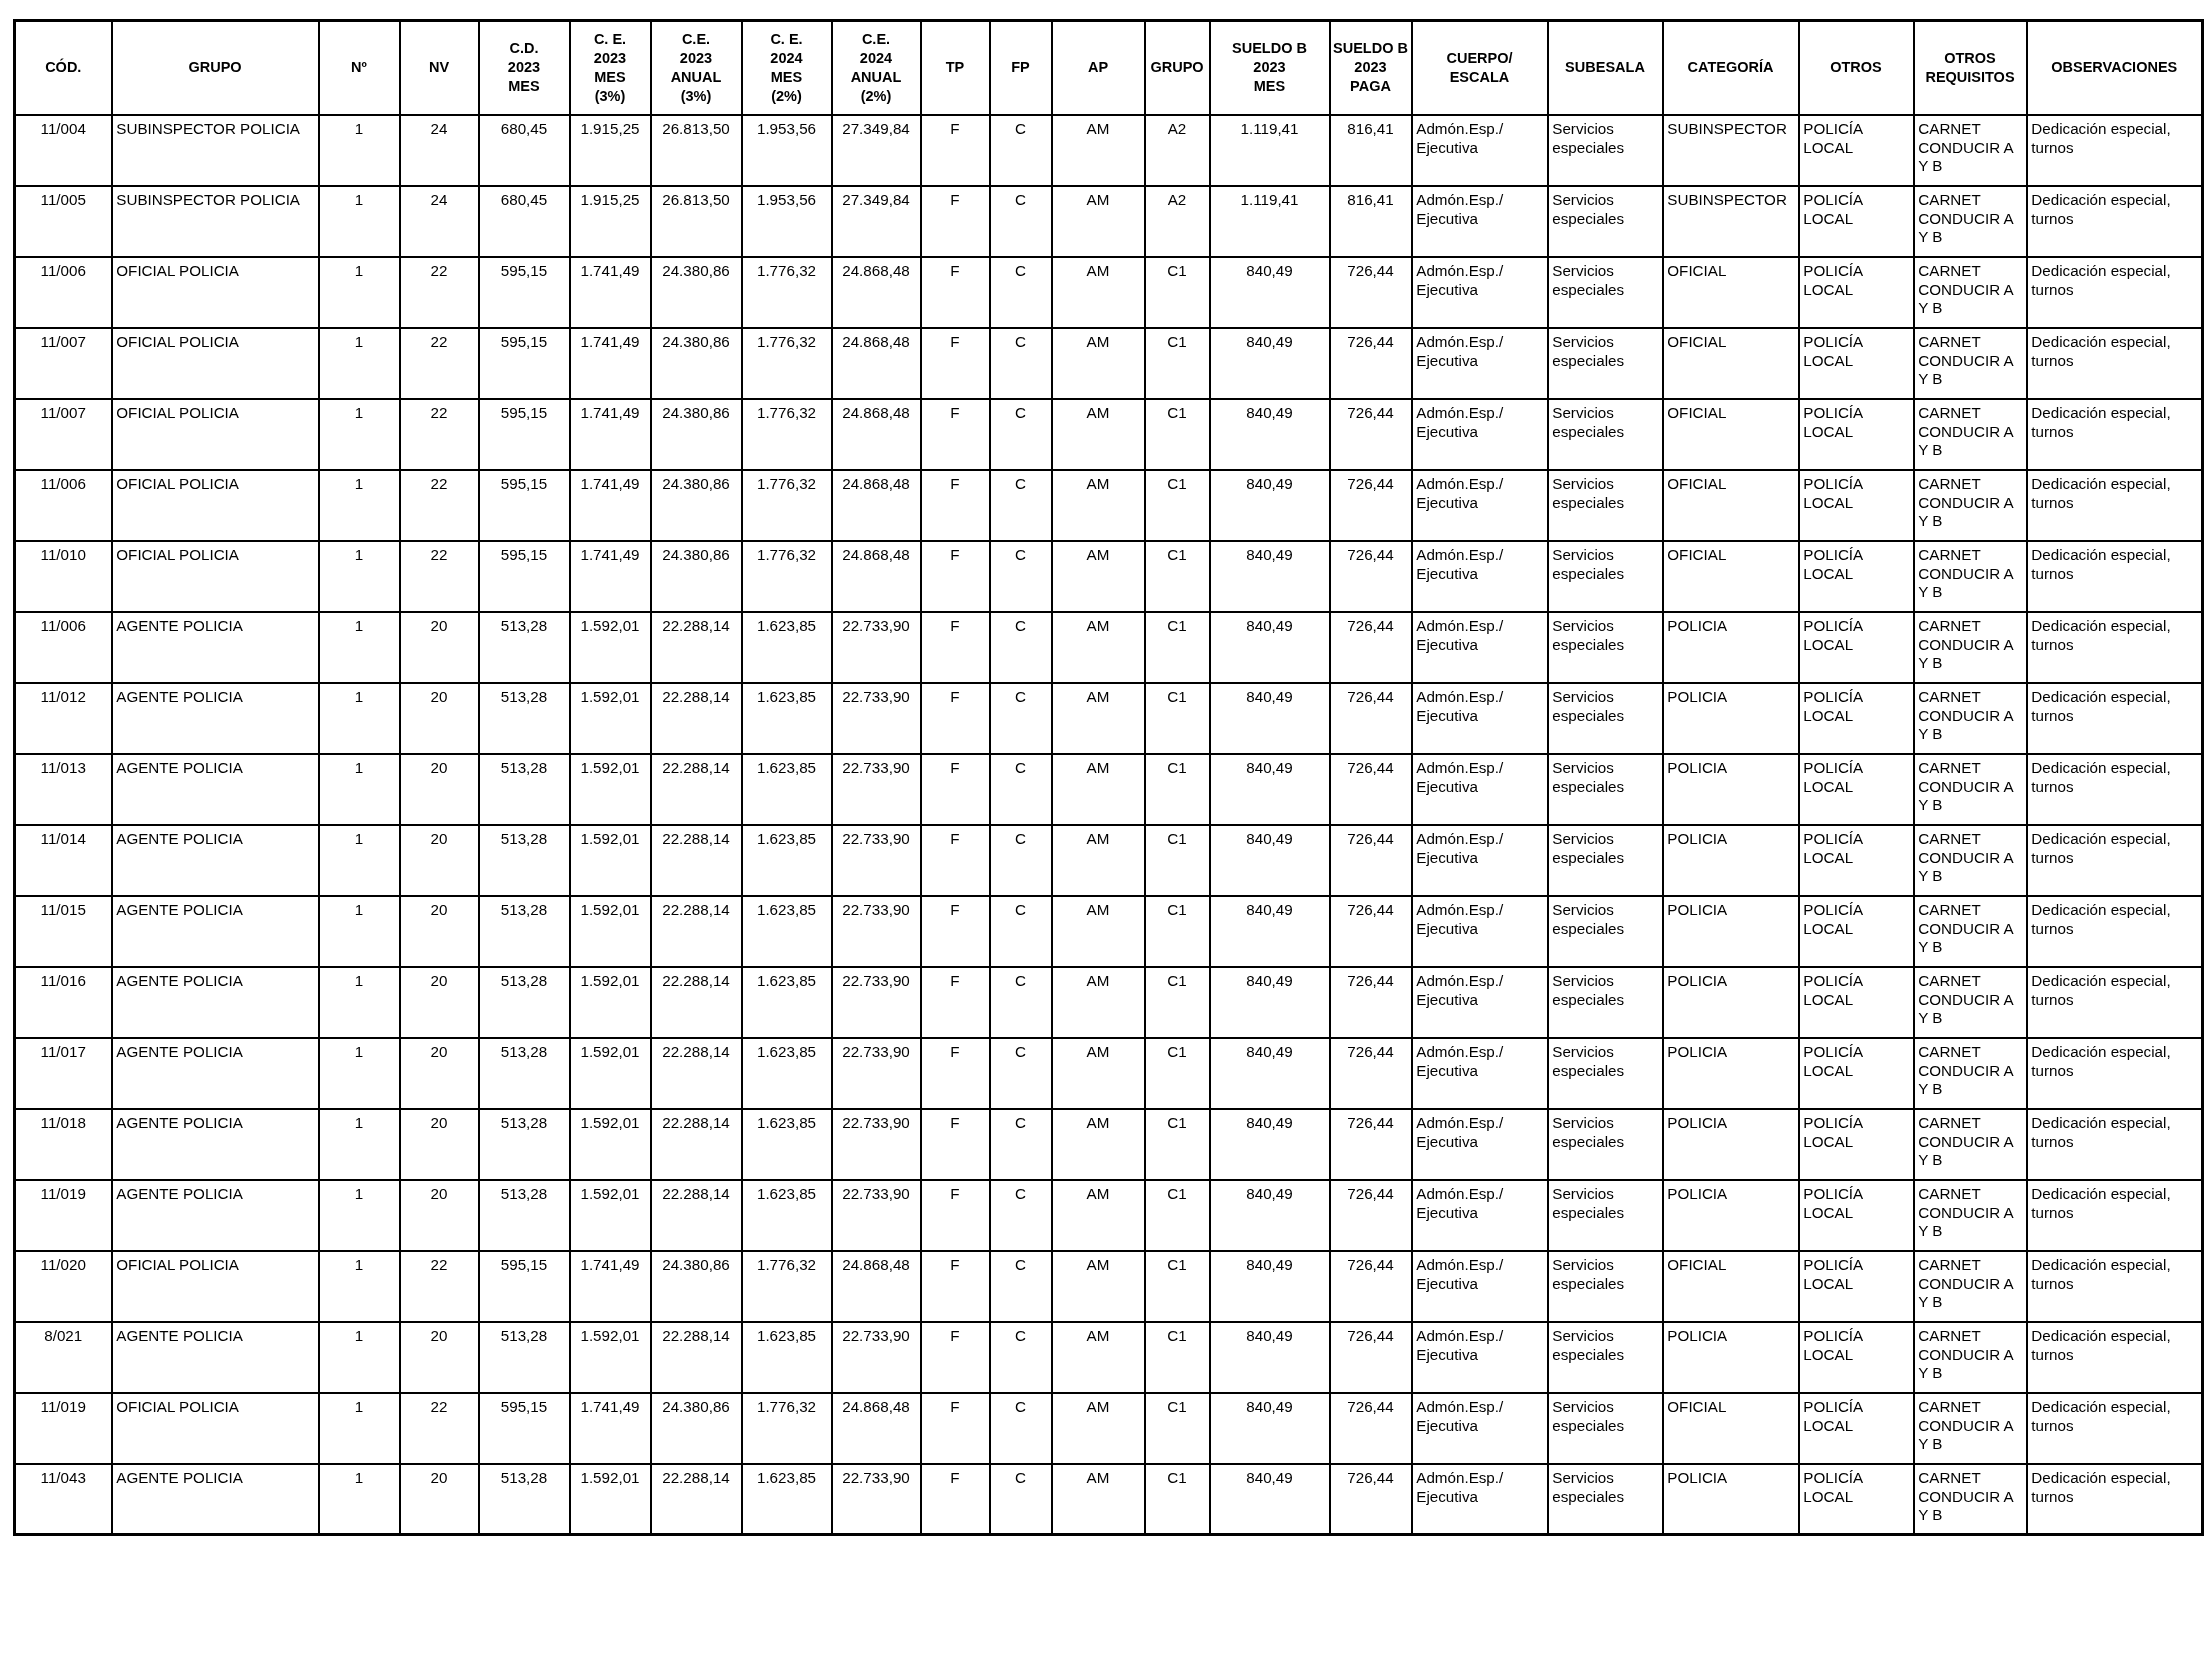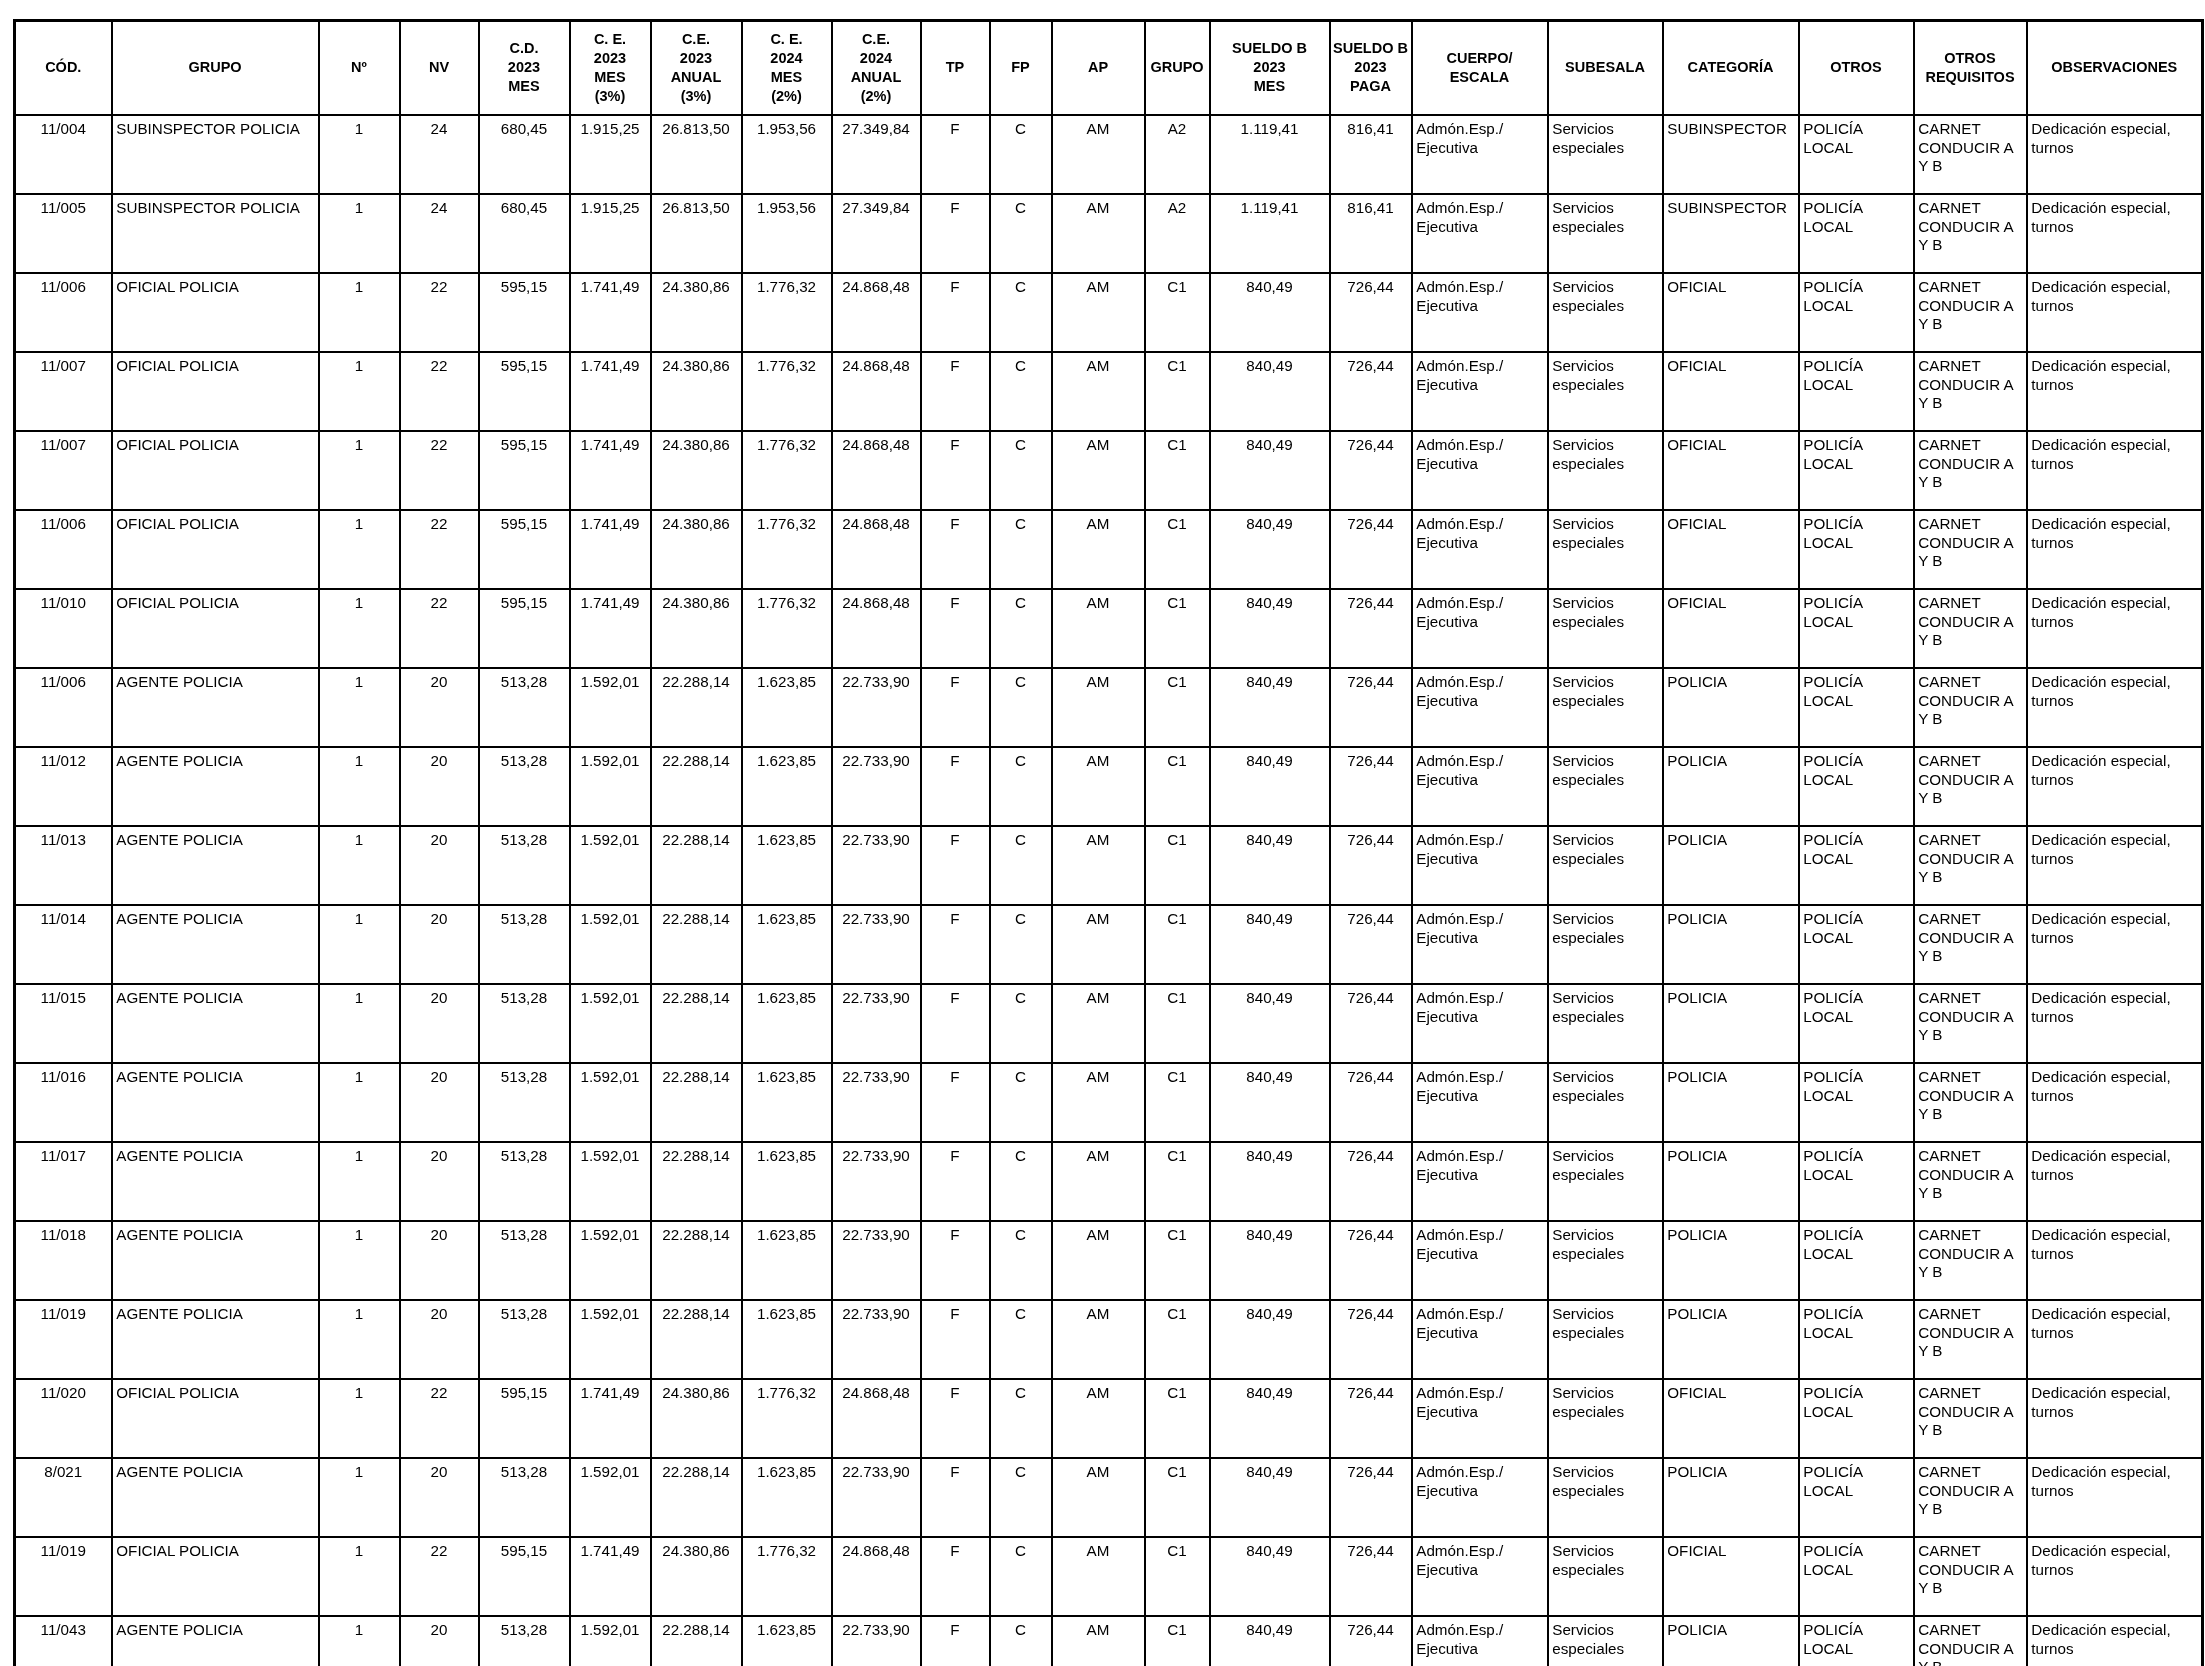--- a/index.html
+++ b/index.html
@@ -22,21 +22,21 @@
     width: 2187px;
     margin: 19px 0 0 13px;
     border: 3px solid #000000;
   }
   table.rpt th,
   table.rpt td {
     border: 2.3px solid #000000;
     overflow: hidden;
   }
   thead tr { height: 94px; }
-  tbody tr { height: 79px; }
+  tbody tr { height: 71px; }
   th {
     font-weight: bold;
     font-size: 14.5px;
     line-height: 1.3;
     text-align: center;
     vertical-align: middle;
     white-space: pre-line;
     padding: 1.5px 0.8px;
   }
   td {

